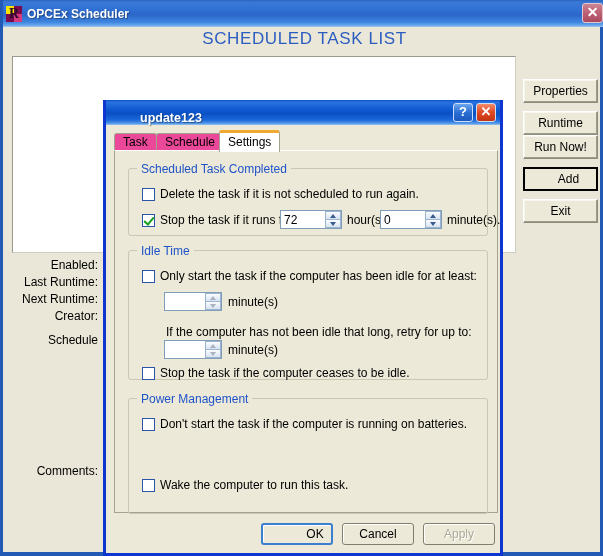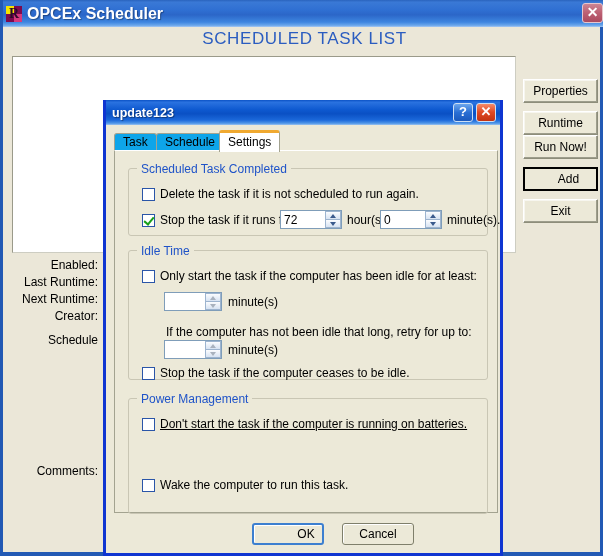--- a/index.html
+++ b/index.html
@@ -50,21 +50,21 @@
     position: absolute; left: 0; top: -1px;
     width: 16px; height: 17px;
     font-family: "Liberation Serif", serif;
     font-weight: bold; font-size: 14px;
     color: #2d0b2a;
     line-height: 17px;
     text-align: center;
   }
   #main-titlebar .tb-title {
     color: #ffffff;
-    font-size: 16px;
+    font-size: 12px;
     font-weight: bold;
     margin-left: 5px;
     text-shadow: 1px 1px 1px rgba(0,0,0,0.35);
     white-space: nowrap;
   }
   #main-close {
     position: absolute;
     right: 3px; top: 3px;
     width: 21px; height: 20px;
     box-sizing: border-box;
@@ -160,21 +160,22 @@
     border: 3px solid #0f35d1;
     border-top: none;
   }
   #dlg-titlebar {
     position: relative;
     height: 25px;
     background: linear-gradient(to bottom,
       #0b52c6 0%, #2a72e0 9%, #0d58cf 40%, #0a50c4 55%,
       #1b68da 80%, #4f96e8 93%, #9cc3f0 100%);
     display: flex;
-    align-items: center;
+    align-items: flex-end;
+    padding-left: 28px;
   }
   #dlg-title {
     color: #ffffff;
     font-size: 12.5px;
     font-weight: bold;
     margin-left: 6px;
     text-shadow: 1px 1px 1px rgba(0,0,0,0.4);
   }
   .dlg-tb-btn {
     position: absolute;
@@ -203,21 +204,21 @@
   #tab-strip {
     position: absolute;
     left: 8px; top: 30px;
     width: 384px; height: 21px;
   }
   .tab {
     position: absolute;
     top: 3px;
     height: 27px;
     box-sizing: border-box;
-    background: #0ea5e9;
+    background: #ec4899;
     border: 1px solid #a3a390;
     border-bottom: none;
     border-radius: 3px 3px 0 0;
     font-size: 12px;
     text-align: center;
     line-height: 16px;
     padding: 0 8px;
     color: #000;
     cursor: pointer;
   }
@@ -358,21 +359,21 @@
     border: 1px solid #7f7f6b;
     border-radius: 3px;
     font-size: 12px;
     color: #000000;
     text-align: center;
     line-height: 20px;
     cursor: pointer;
     box-shadow: inset 1px 1px 0 #ffffff;
   }
   #dlg-ok {
-    left: 146px;
+    left: 155px;
     border: 2px solid #3c7fd0;
     line-height: 18px;
     padding-left: 36px;
   }
   #dlg-cancel { left: 236px; }
   #dlg-apply  { left: 317px; color: #aba998; text-shadow: 1px 1px 0 #ffffff; cursor: default; }
 </style>
 </head>
 <body>
 
@@ -486,28 +487,29 @@
 
     <div class="cb-row" style="left:36px; top:266px;">
       <span class="cbox"></span>
       <span>Stop the task if the computer ceases to be idle.</span>
     </div>
 
     <div class="groupbox" id="gb-power">
       <div class="gb-title">Power Management</div>
     </div>
 
-    <div class="cb-row" style="left:36px; top:317px;text-decoration:underline;">
+    <div class="cb-row" style="left:36px; top:317px;">
       <span class="cbox"></span>
       <span>Don't start the task if the computer is running on batteries.</span>
     </div>
 
 
     <div class="cb-row" style="left:36px; top:378px;">
       <span class="cbox"></span>
       <span>Wake the computer to run this task.</span>
     </div>
 
     <div class="dlg-btn" id="dlg-ok">OK</div>
     <div class="dlg-btn" id="dlg-cancel">Cancel</div>
+    <div class="dlg-btn" id="dlg-apply">Apply</div>
 
   </div>
 </div>
 
 </body></html>

